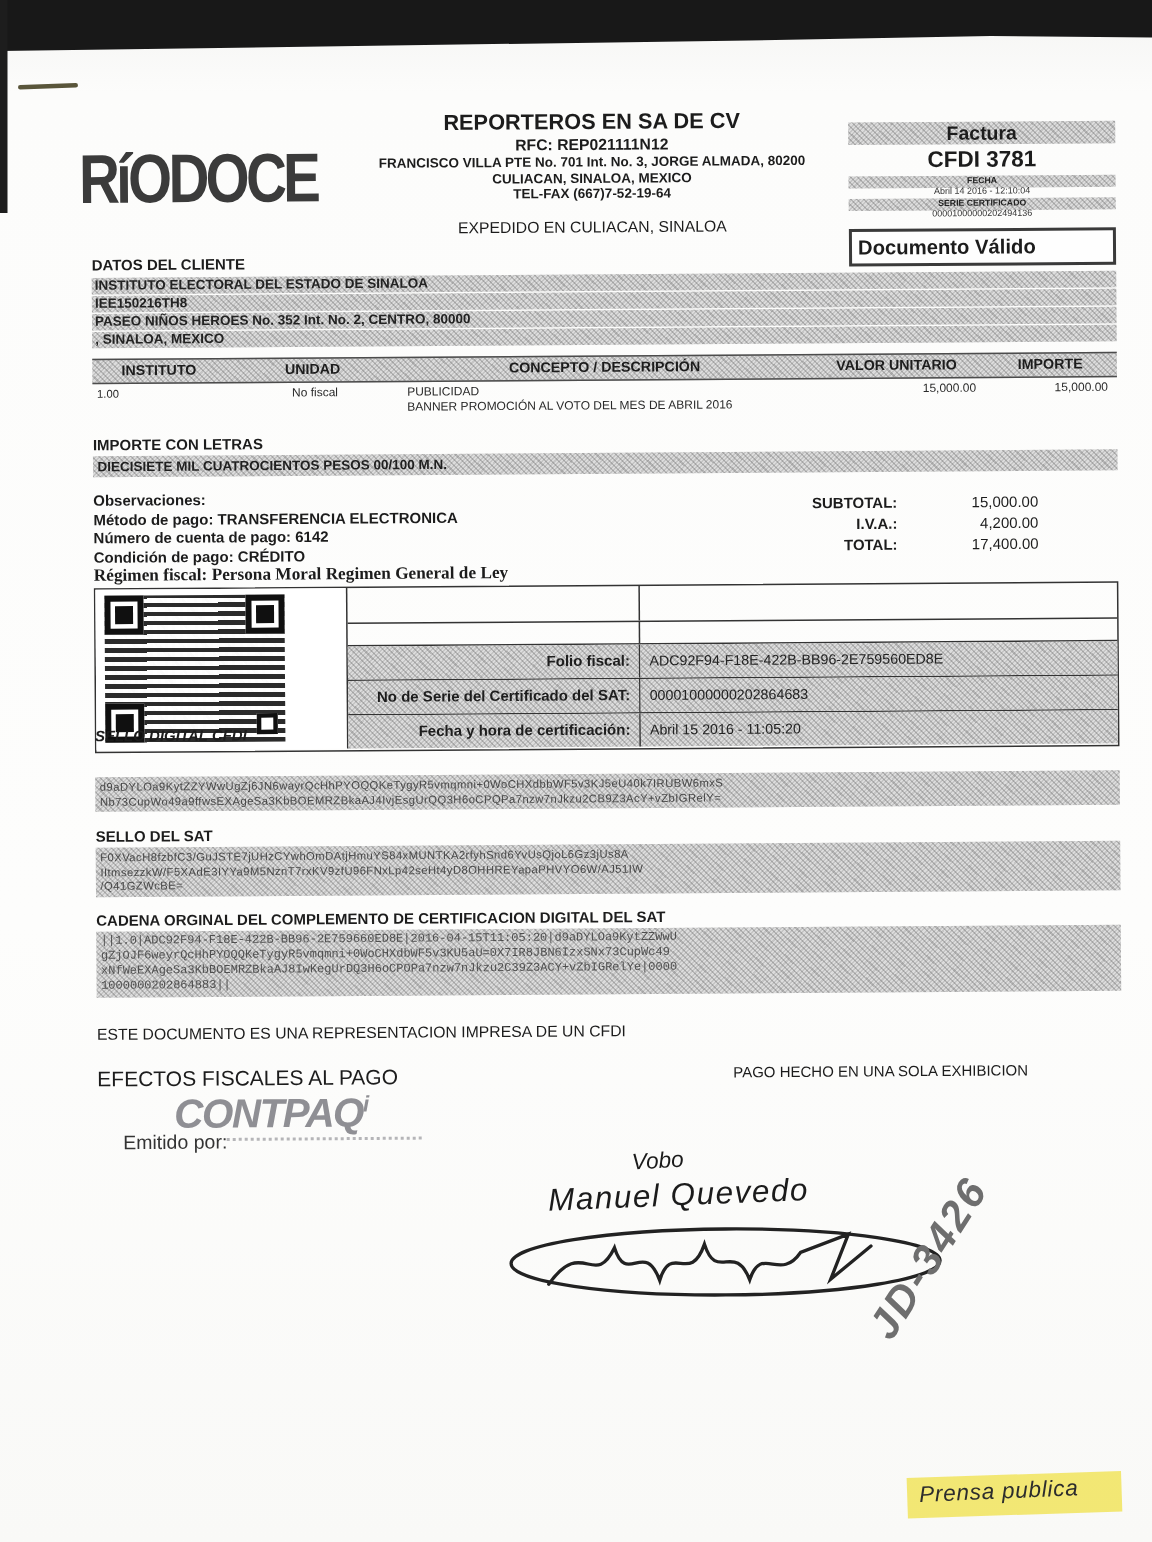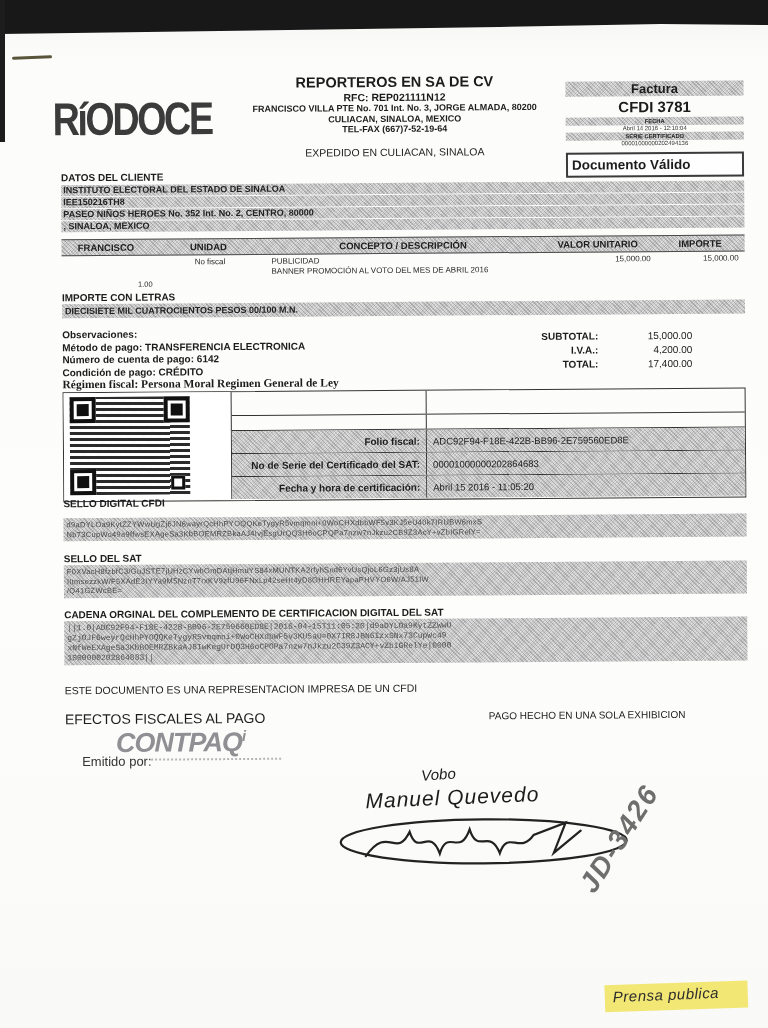--- a/index.html
+++ b/index.html
@@ -44,21 +44,21 @@
   #clititle{left:62px;top:170px;font-size:10px;}
   #cliblock{left:62px;top:183px;width:683px;}
   #cliblock .ln{height:11px;line-height:11px;font-size:9px;font-weight:bold;color:#222;
     margin-bottom:1px;padding-left:2px;}
   
   #ithead{left:62px;top:237px;width:683px;height:15px;display:flex;
     border-top:1.5px solid #4c4c4c;border-bottom:1.5px solid #4c4c4c;
     font-size:9.5px;font-weight:bold;align-items:center;}
   .c1{width:13%;} .c2{width:17%;} .c3{width:40%;} .c4{width:17%;} .c5{width:13%;}
   #itrow{left:62px;top:256px;width:683px;display:flex;font-size:8px;color:#2a2a2a;}
-  #itrow .c1{text-align:right;padding-left:3px;font-size:7.5px;margin-top:22px;}
+  #itrow .c1{text-align:left;padding-left:3px;font-size:7.5px;}
   #itrow .c3{text-align:left;padding-left:4px;line-height:9.5px;}
   #itrow .c4,#itrow .c5{text-align:right;padding-right:6px;box-sizing:border-box;}
   
   #letrastitle{left:62px;top:290px;font-size:10px;}
   #letrasbar{left:62px;top:302px;width:683px;height:14px;line-height:14px;
     font-size:9px;font-weight:bold;color:#1f1f1f;padding-left:3px;box-sizing:border-box;}
   
   #obs{left:62px;top:327px;font-size:10px;line-height:12.5px;}
   #totals{left:450px;top:331px;width:242px;font-size:10px;line-height:14.2px;}
   #totals .row{display:flex;}
@@ -84,21 +84,21 @@
   .crow:last-child{border-bottom:none;}
   .crow .cl{width:195px;border-right:1px solid #333;box-sizing:border-box;
     font-size:10px;font-weight:bold;text-align:right;padding-right:6px;
     display:flex;align-items:center;justify-content:flex-end;color:#1d1d1d;}
   .crow .cv{flex:1;font-size:9.5px;display:flex;align-items:center;padding-left:6px;color:#222;}
   .r0{height:24px;} .r1{height:15px;} .r2{height:23px;} .r3{height:23px;} .r4{height:22px;}
   
   .selltitle{font-size:10px;font-weight:bold;}
   .sellblock{width:683px;font-size:7.5px;line-height:9.5px;color:#474747;
     letter-spacing:.3px;padding:2px 3px;box-sizing:border-box;word-break:break-all;}
-  #sc_t{left:62px;top:496px;} #sc_b{left:62px;top:516px;}
+  #sc_t{left:62px;top:484px;font-style:italic;} #sc_b{left:62px;top:516px;}
   #ss_t{left:62px;top:551px;} #ss_b{left:62px;top:563px;}
   #ca_t{left:62px;top:607px;} 
   #ca_b{left:62px;top:619px;font-family:"Liberation Mono", monospace;font-size:8px;line-height:10px;letter-spacing:0;color:#4f4f4f;}
   
   #repimp{left:62px;top:682px;font-size:10.5px;}
   #efectos{left:62px;top:709px;font-size:14px;}
   #pago{left:486px;top:711px;font-size:10px;}
   #emitido{left:79px;top:752px;font-size:13px;color:#333;}
   #contpaq{left:113px;top:726px;font-size:27px;font-weight:bold;font-style:italic;
     color:#8f8f94;letter-spacing:-1px;}
@@ -146,21 +146,21 @@
 
     <div id="clititle" class="abs b">DATOS DEL CLIENTE</div>
     <div id="cliblock" class="abs">
       <div class="ln speckle">INSTITUTO ELECTORAL DEL ESTADO DE SINALOA</div>
       <div class="ln speckle">IEE150216TH8</div>
       <div class="ln speckle">PASEO NIÑOS HEROES No. 352 Int. No. 2, CENTRO, 80000</div>
       <div class="ln speckle">, SINALOA, MEXICO</div>
     </div>
 
     <div id="ithead" class="abs speckle">
-      <div class="c1 ctr">FRANCISCO</div>
+      <div class="c1 ctr">INSTITUTO</div>
       <div class="c2 ctr">UNIDAD</div>
       <div class="c3 ctr">CONCEPTO / DESCRIPCIÓN</div>
       <div class="c4 ctr">VALOR UNITARIO</div>
       <div class="c5 ctr">IMPORTE</div>
     </div>
     <div id="itrow" class="abs">
       <div class="c1">1.00</div>
       <div class="c2 ctr">No fiscal</div>
       <div class="c3">
         <div>PUBLICIDAD</div>

